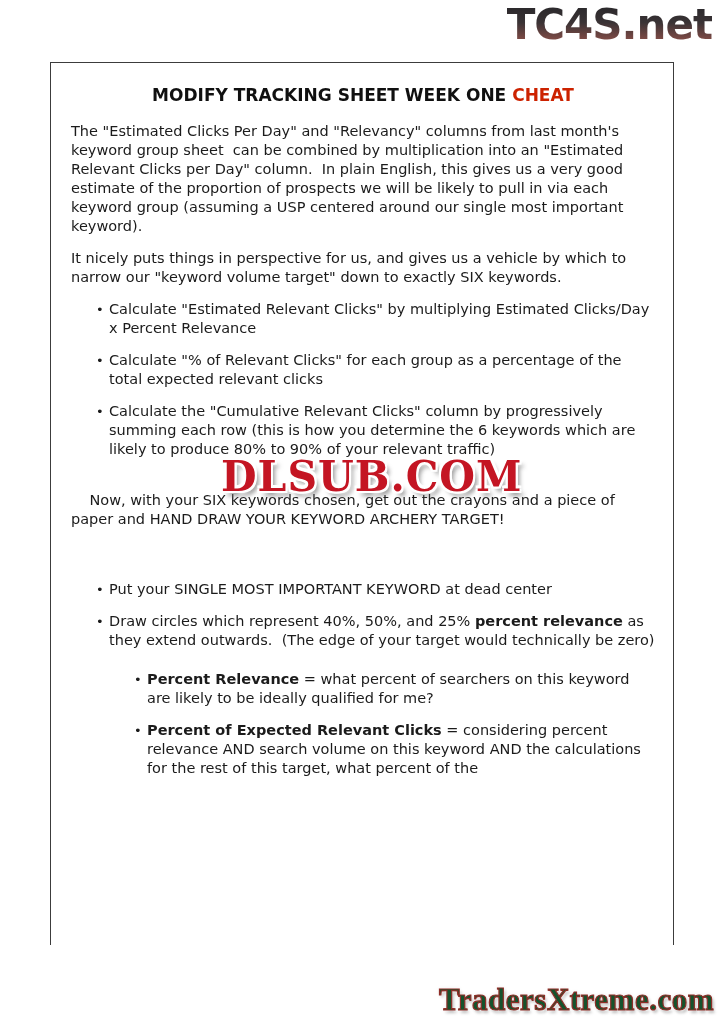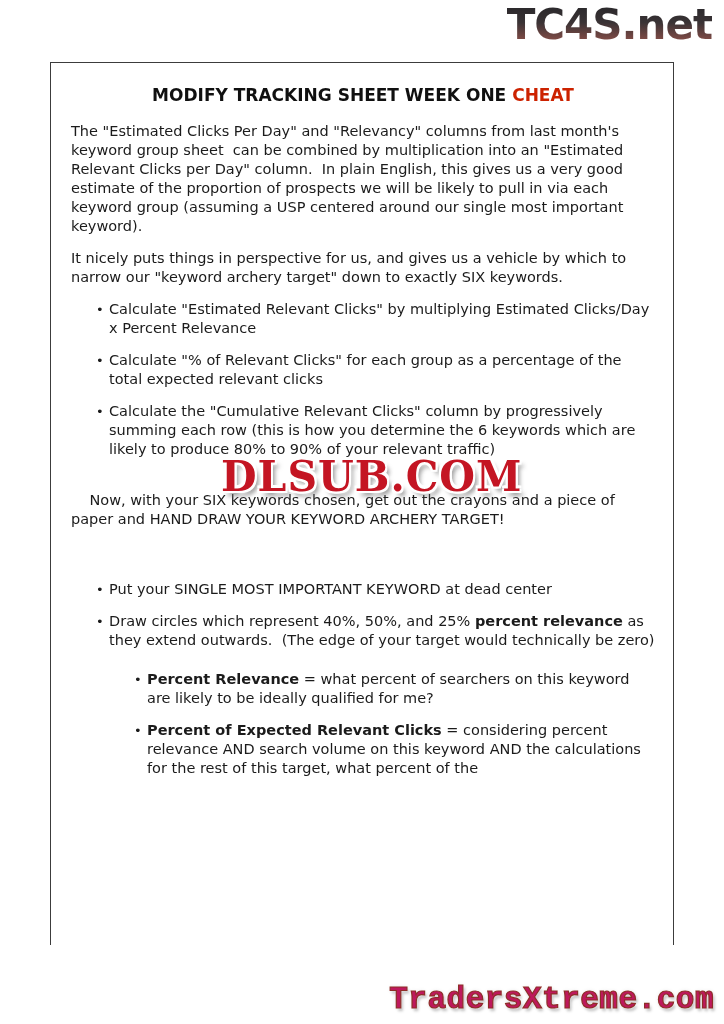--- a/index.html
+++ b/index.html
@@ -49,38 +49,38 @@
     font-weight:bold;font-size:41px;line-height:55px;letter-spacing:1px;
     color:#c41523;white-space:nowrap;transform:scaleY(1.04);
     text-shadow:
       -2px -2px 0 #ffffff, 2px -2px 0 #ffffff, -2px 2px 0 #ffffff, 2px 2px 0 #ffffff,
       0 -2px 0 #ffffff, 0 2px 0 #ffffff, -2px 0 0 #ffffff, 2px 0 0 #ffffff,
       4px 5px 4px rgba(110,110,110,0.65);
   }
   
   .tx-logo{
     position:absolute;top:981px;right:10px;
-    font-family:Liberation Mono, monospace;
+    font-family:Liberation Serif, serif;
     font-weight:bold;font-size:31px;line-height:38px;letter-spacing:0.5px;
-    color:#be185d;-webkit-text-stroke:1.2px #8e2d27;white-space:nowrap;
+    color:#14532d;-webkit-text-stroke:1.2px #8e2d27;white-space:nowrap;
     text-shadow:0 0 4px #e3e3e3, 0 0 2px #ffffff, 2px 3px 3px #bdbdbd;
   }
 </style>
 </head>
 <body>
 
 <div class="tc4s-logo">TC4S.net</div>
 
 <div class="doc-box">
 
   <div class="doc-title"><span>MODIFY TRACKING SHEET WEEK ONE </span><span class="red">CHEAT</span></div>
 
   <div class="para">The "Estimated Clicks Per Day" and "Relevancy" columns from last month's keyword group sheet  can be combined by multiplication into an "Estimated Relevant Clicks per Day" column.  In plain English, this gives us a very good estimate of the proportion of prospects we will be likely to pull in via each keyword group (assuming a USP centered around our single most important keyword).</div>
 
-  <div class="para">It nicely puts things in perspective for us, and gives us a vehicle by which to narrow our "keyword archery target" down to exactly SIX keywords.</div>
+  <div class="para">It nicely puts things in perspective for us, and gives us a vehicle by which to narrow our "keyword volume target" down to exactly SIX keywords.</div>
 
   <ul class="blist">
     <li><span>Calculate "Estimated Relevant Clicks" by multiplying Estimated Clicks/Day x Percent Relevance</span></li>
     <li><span>Calculate "% of Relevant Clicks" for each group as a percentage of the total expected relevant clicks</span></li>
     <li><span>Calculate the "Cumulative Relevant Clicks" column by progressively summing each row (this is how you determine the 6 keywords which are likely to produce 80% to 90% of your relevant traffic)</span></li>
   </ul>
 
   <div class="para wm-holder">
     <span>Now, with your SIX keywords chosen, get out the crayons and a piece of paper and HAND DRAW YOUR KEYWORD ARCHERY TARGET!</span>
     <span class="watermark">DLSUB.COM</span>

